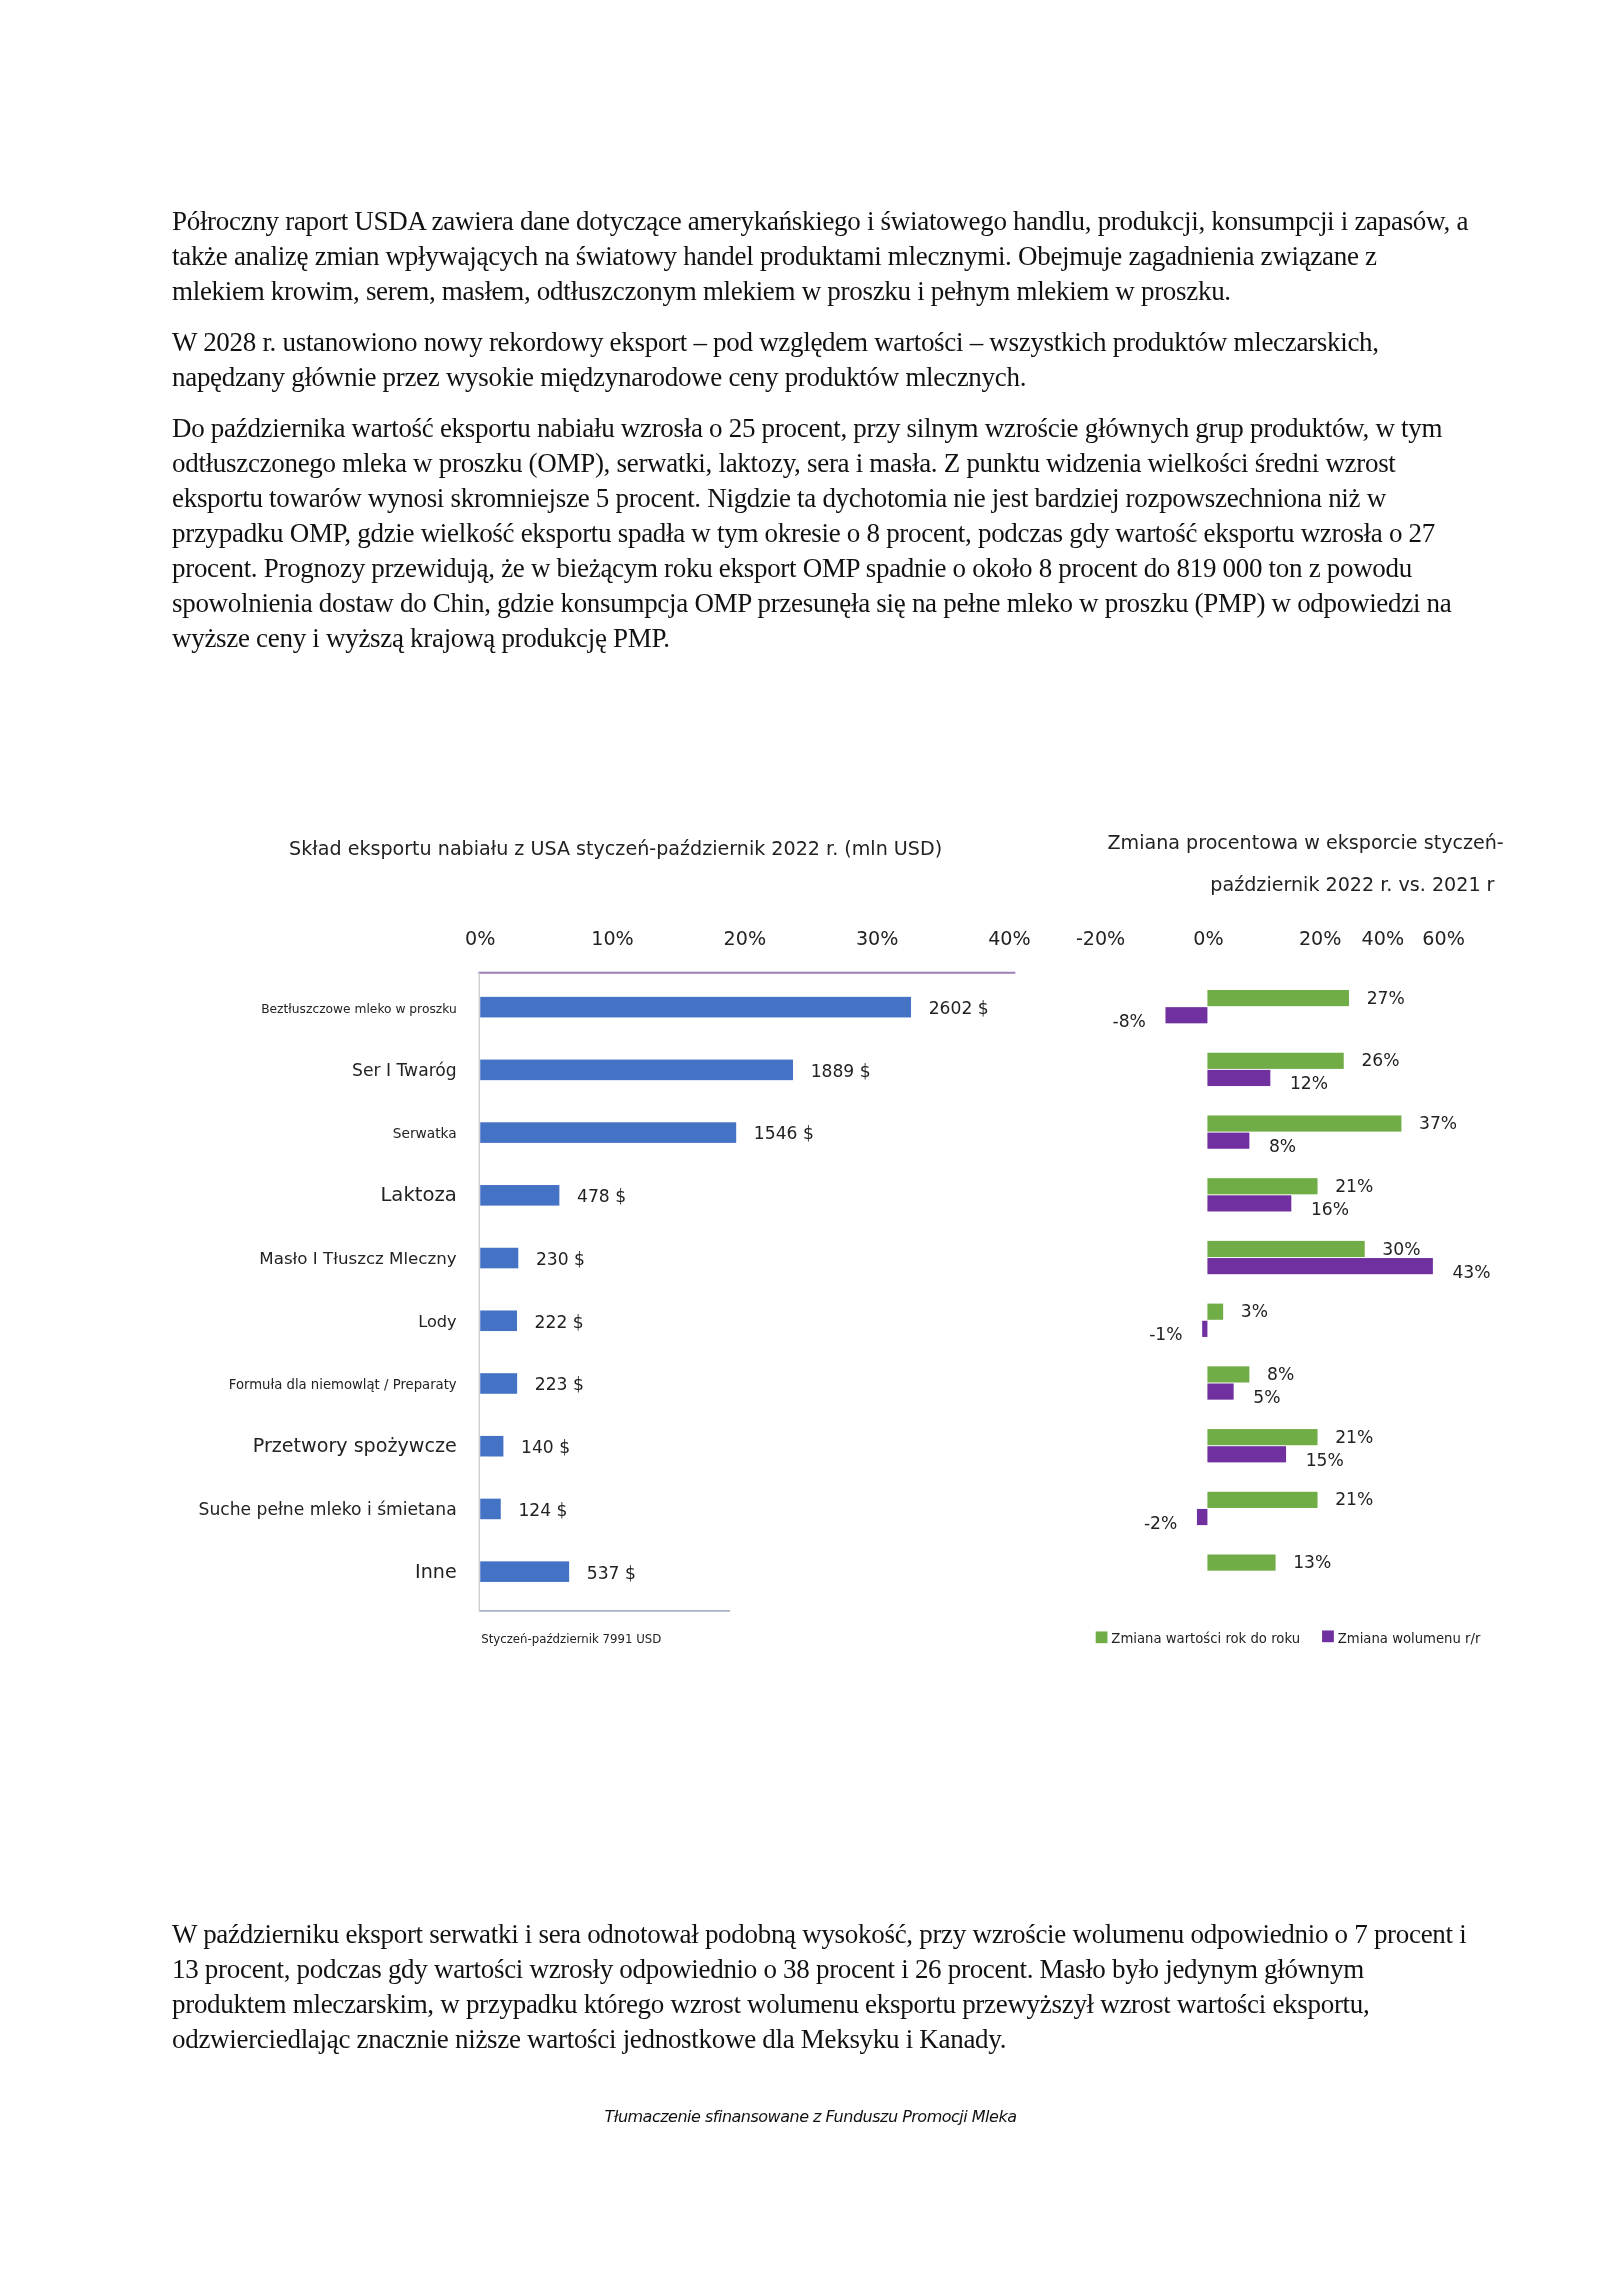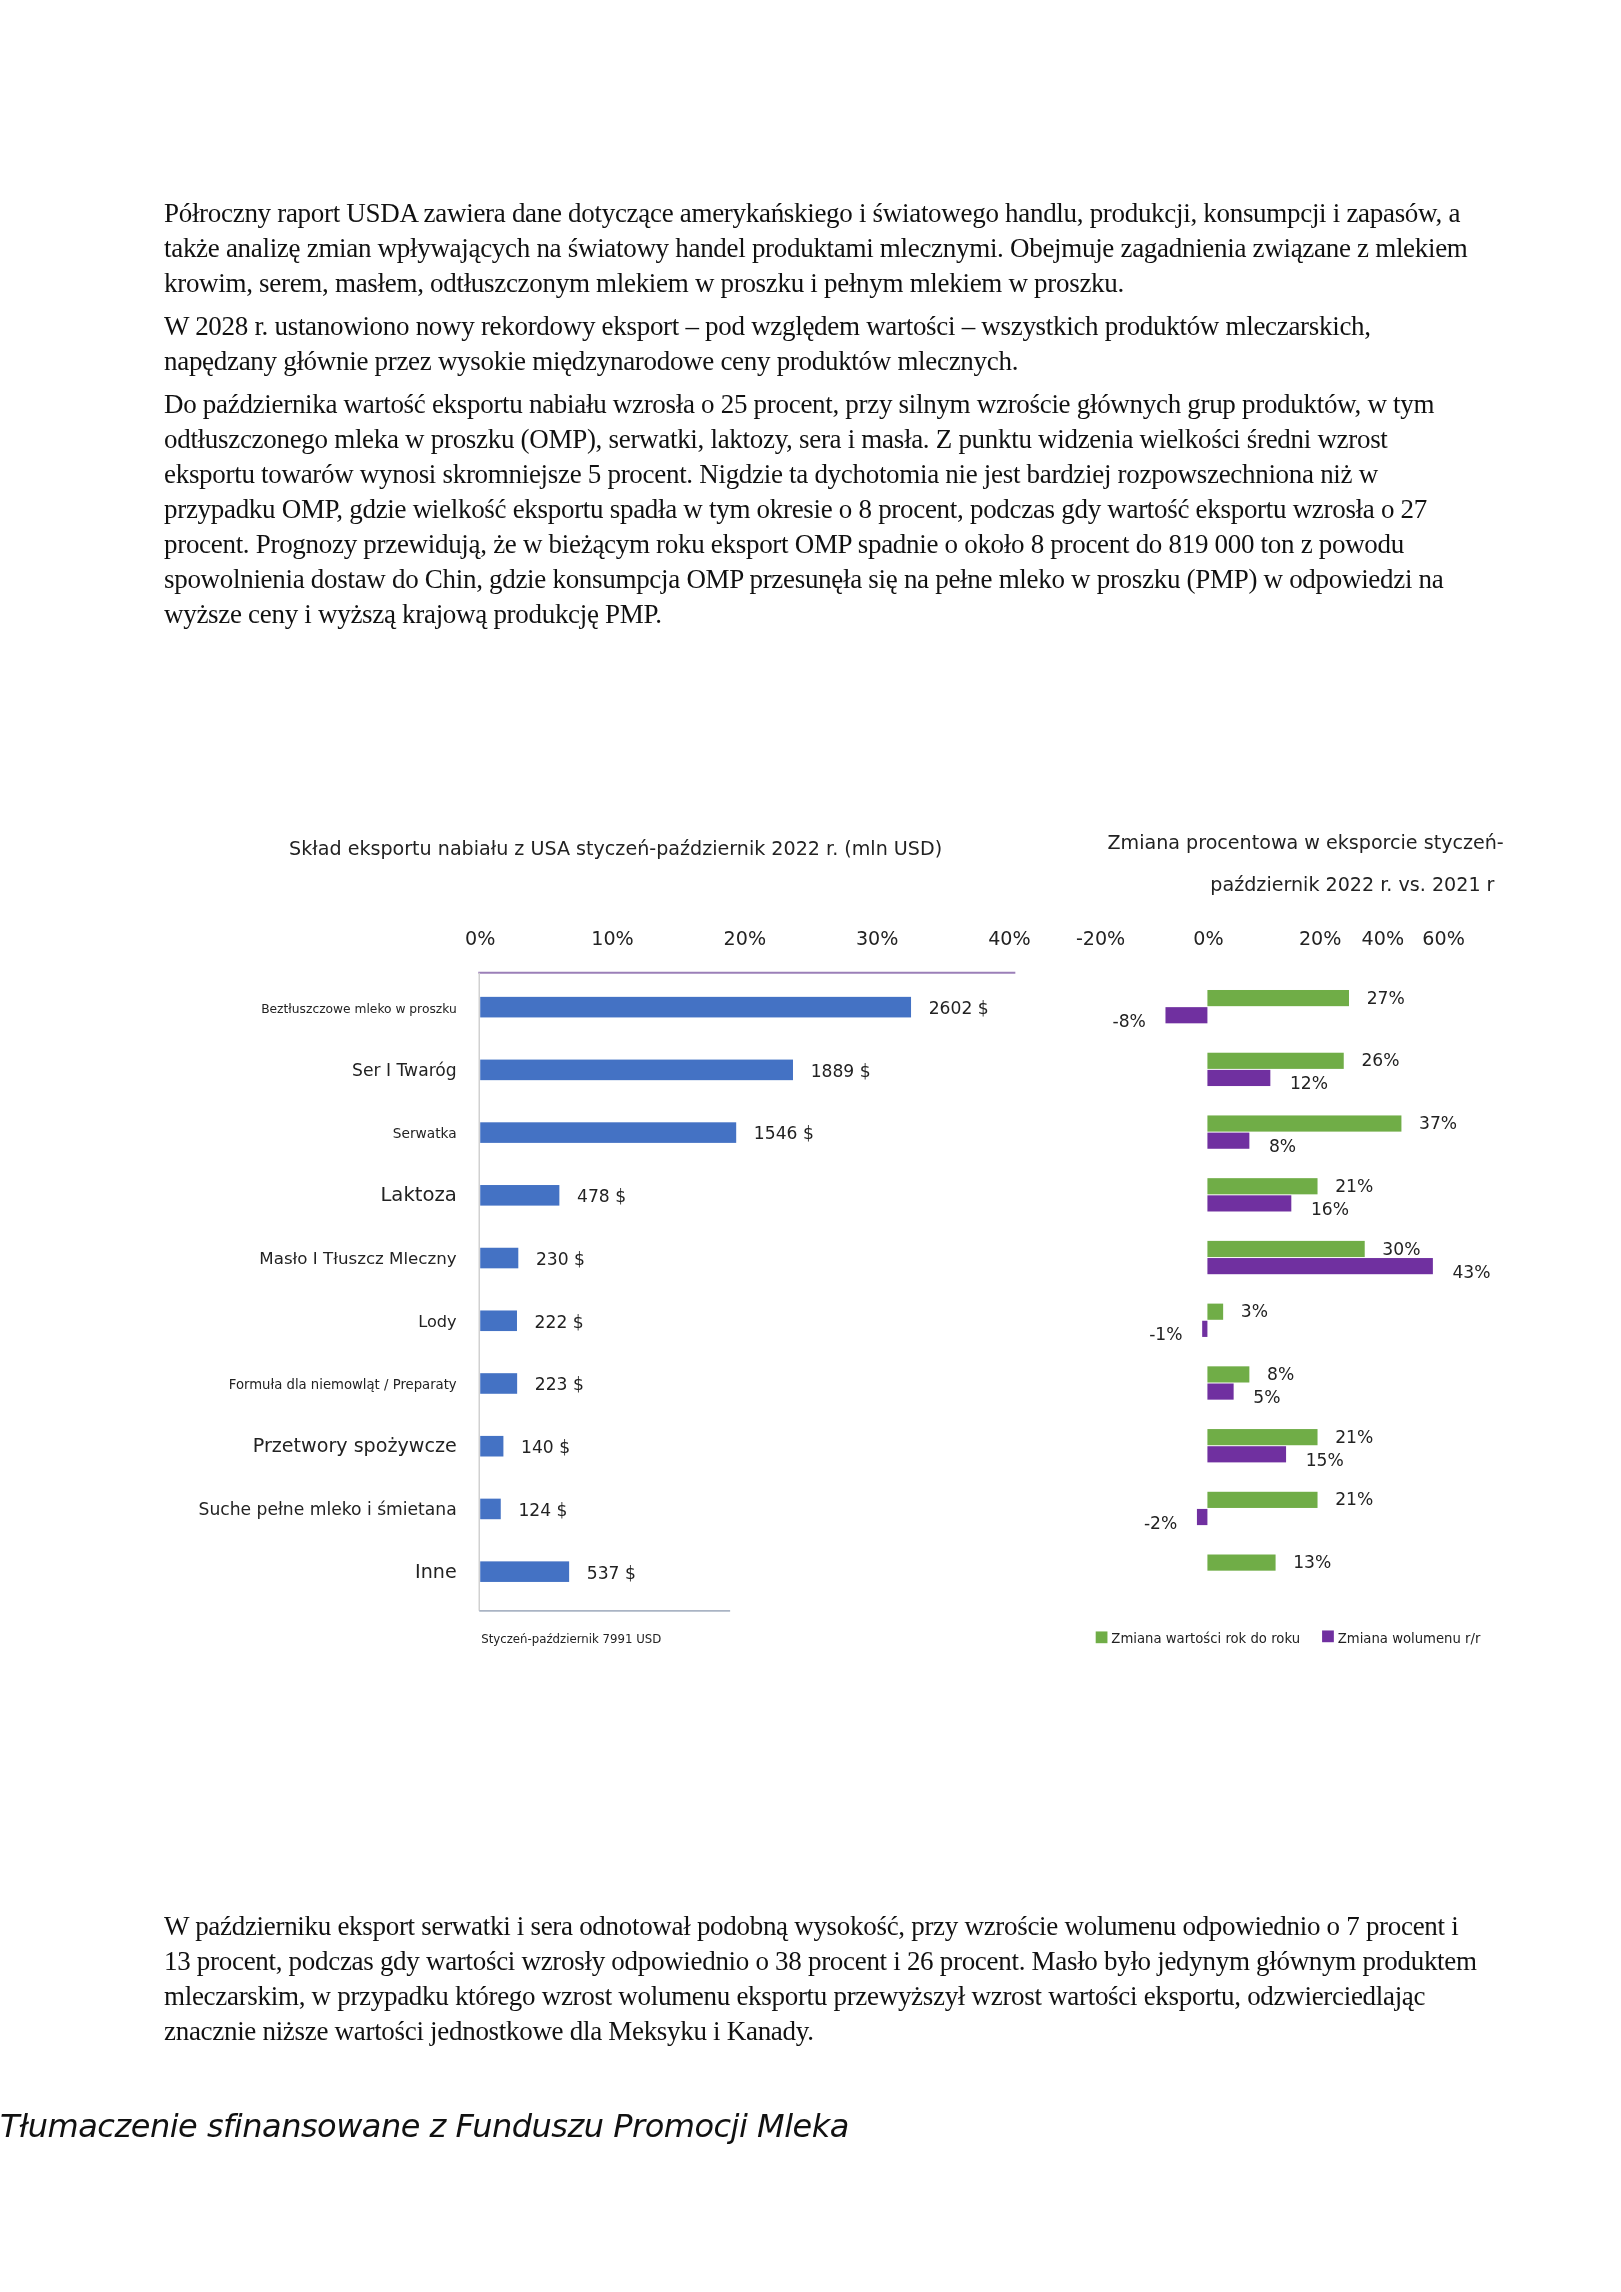--- a/index.html
+++ b/index.html
@@ -3,26 +3,26 @@
 <meta charset="utf-8">
 <style>
   html, body { margin: 0; padding: 0; background: #ffffff; }
   body { width: 1621px; height: 2293px; position: relative; overflow: hidden; }
   .page { position: absolute; left: 0; top: 0; width: 1621px; height: 2293px; }
   .para-block {
     position: absolute; left: 156px; width: 1333px;
     font-family: "Liberation Serif", serif; font-size: 27px; line-height: 35px;
     color: #111111; letter-spacing: -0.3px;
   }
-  .para-block p { margin: 8px; }
+  .para-block p { margin: 16px; }
   #intro { top: 188px; }
   #outro { top: 1901px; }
   .footer {
-    position: absolute; left: 0; width: 1621px; top: 2107px; text-align: left;
-    font-family: "DejaVu Sans", sans-serif; font-style: italic; font-size: 32px; color: #111;
+    position: absolute; left: 0; width: 1621px; top: 2107px; text-align: center;
+    font-family: "DejaVu Sans", sans-serif; font-style: italic; font-size: 16px; color: #111;
     letter-spacing: -0.5px;
   }
   svg.chart { position: absolute; left: 0; top: 804px; }
   .ctext { font-family: "DejaVu Sans", sans-serif; fill: #222222; }
 </style>
 </head>
 <body>
 
 <div class="page">
 

